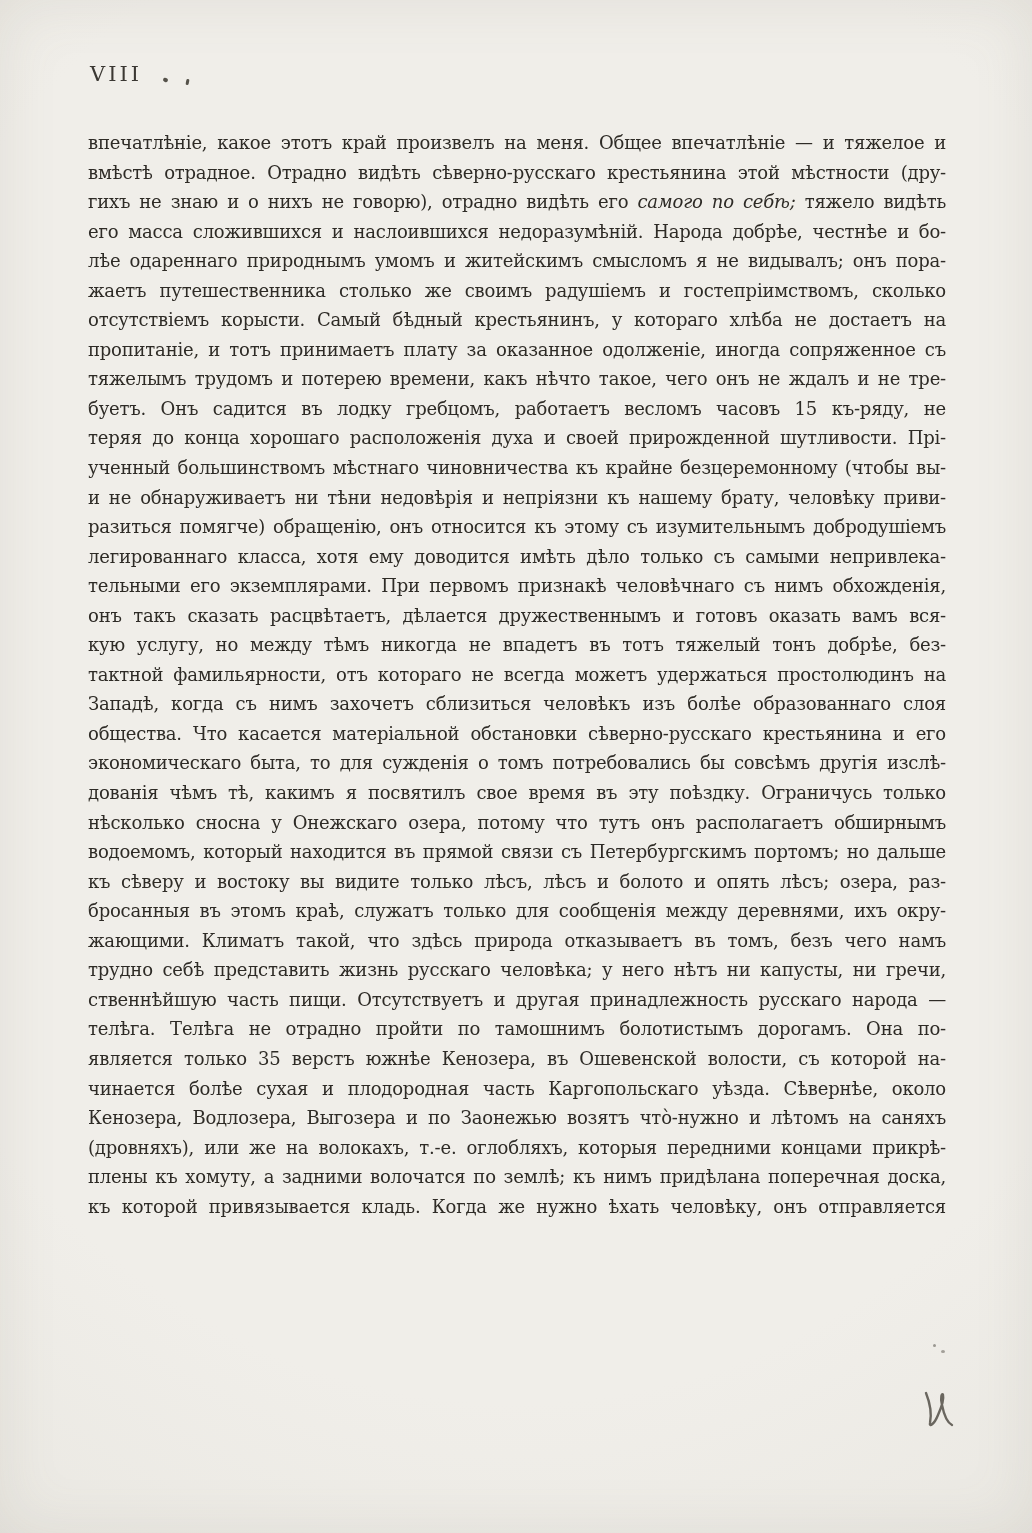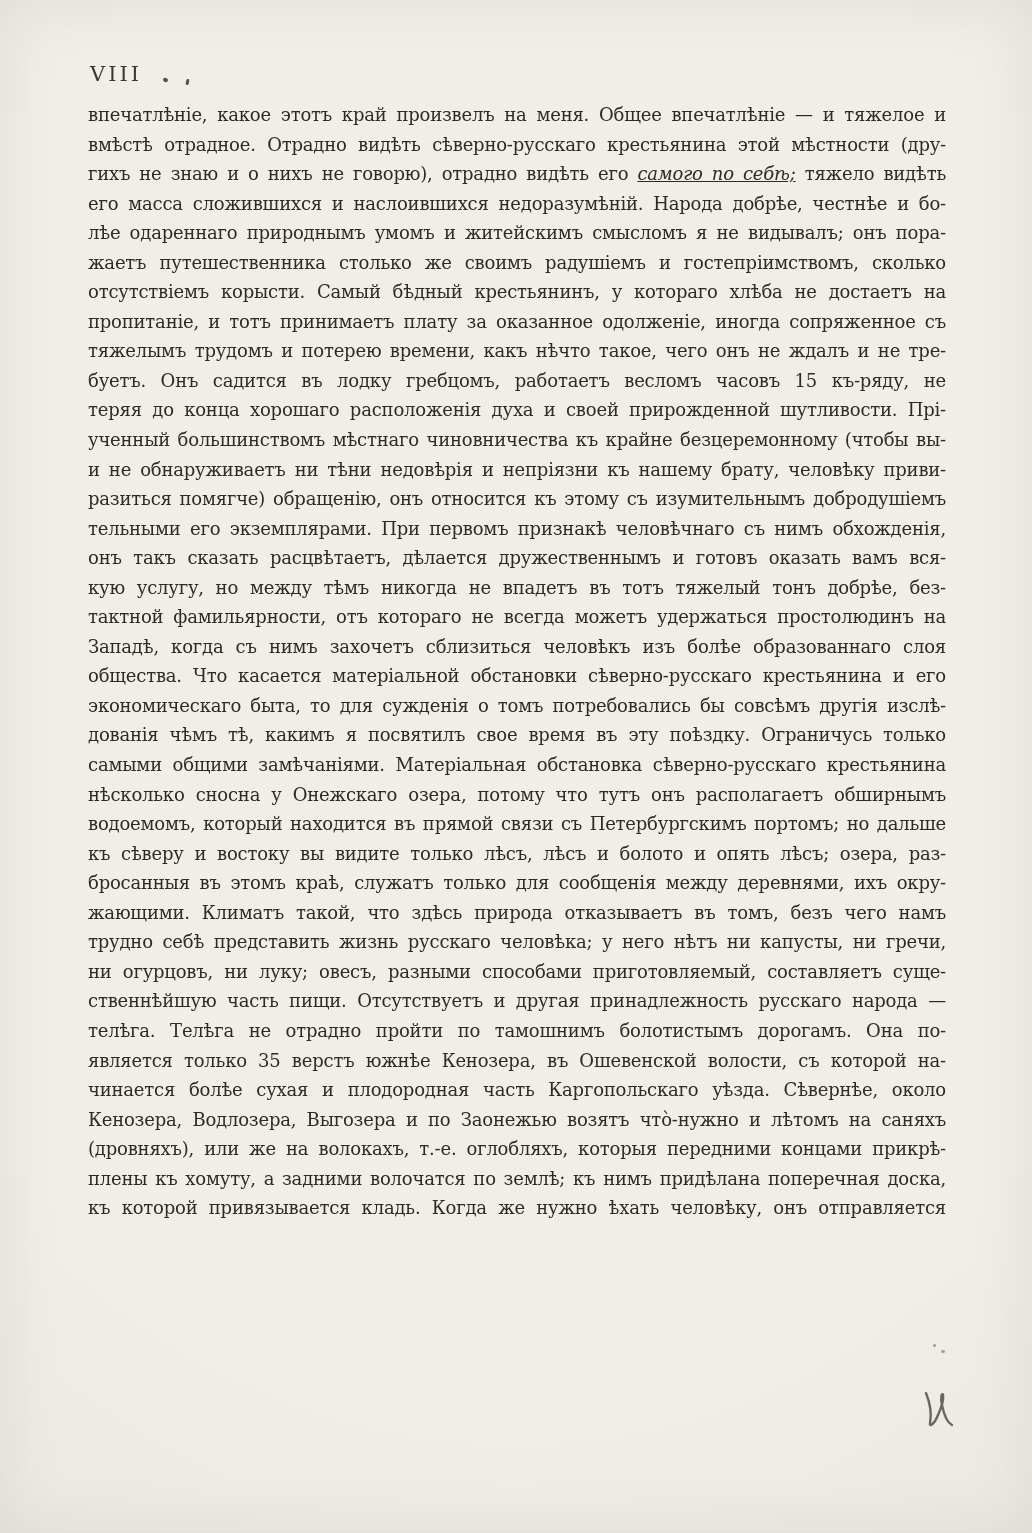--- a/index.html
+++ b/index.html
@@ -23,35 +23,34 @@
     position: absolute;
     left: 90px;
     top: 62px;
     font-size: 21px;
     letter-spacing: 3px;
     color: #3b3833;
   }
   .text-block {
     position: absolute;
     left: 88px;
-    top: 100px;
+    top: 128px;
     width: 858px;
     font-size: 18px;
     letter-spacing: -0.2px;
   }
   .line {
     height: 29.55px;
     line-height: 29.55px;
     text-align: justify;
     text-align-last: justify;
     overflow: hidden;
   }
   .line .italic {
     font-style: italic;
-    text-decoration: underline;
   }
   
   .speck {
     position: absolute;
     background: #55524a;
     border-radius: 50%;
   }
   .speck-a { left: 163px; top: 78px; width: 5px; height: 4px; transform: rotate(20deg); }
   .speck-b { left: 186px; top: 79px; width: 3px; height: 6px; border-radius: 2px; transform: rotate(12deg); }
   .speck-c { left: 933px; top: 1344px; width: 3px; height: 3px; opacity: .55; }
@@ -83,36 +82,35 @@
       <div class="line"><span>лѣе одареннаго природнымъ умомъ и житейскимъ смысломъ я не видывалъ; онъ пора-</span></div>
       <div class="line"><span>жаетъ путешественника столько же своимъ радушіемъ и гостепріимствомъ, сколько</span></div>
       <div class="line"><span>отсутствіемъ корысти. Самый бѣдный крестьянинъ, у котораго хлѣба не достаетъ на</span></div>
       <div class="line"><span>пропитаніе, и тотъ принимаетъ плату за оказанное одолженіе, иногда сопряженное съ</span></div>
       <div class="line"><span>тяжелымъ трудомъ и потерею времени, какъ нѣчто такое, чего онъ не ждалъ и не тре-</span></div>
       <div class="line"><span>буетъ.  Онъ садится въ лодку гребцомъ, работаетъ весломъ часовъ 15 къ-ряду, не</span></div>
       <div class="line"><span>теряя до конца хорошаго расположенія духа и своей прирожденной шутливости.  Прі-</span></div>
       <div class="line"><span>ученный большинствомъ мѣстнаго чиновничества къ крайне безцеремонному (чтобы вы-</span></div>
       <div class="line"><span>и не обнаруживаетъ ни тѣни недовѣрія и непріязни къ нашему брату, человѣку приви-</span></div>
       <div class="line"><span>разиться помягче) обращенію, онъ относится къ этому съ изумительнымъ добродушіемъ</span></div>
+      <div class="line"><span>легированнаго класса, хотя ему доводится имѣть дѣло только съ самыми непривлека-</span></div>
       <div class="line"><span>тельными его экземплярами.  При первомъ признакѣ человѣчнаго съ нимъ обхожденія,</span></div>
       <div class="line"><span>онъ такъ сказать расцвѣтаетъ, дѣлается дружественнымъ и готовъ оказать вамъ вся-</span></div>
       <div class="line"><span>кую услугу, но между тѣмъ никогда не впадетъ въ тотъ тяжелый тонъ добрѣе, без-</span></div>
       <div class="line"><span>тактной фамильярности, отъ котораго не всегда можетъ удержаться простолюдинъ на</span></div>
       <div class="line"><span>Западѣ, когда съ нимъ захочетъ сблизиться человѣкъ изъ болѣе образованнаго слоя</span></div>
       <div class="line"><span>общества. Что касается матеріальной обстановки сѣверно-русскаго крестьянина и его</span></div>
       <div class="line"><span>экономическаго быта, то для сужденія о томъ потребовались бы совсѣмъ другія изслѣ-</span></div>
       <div class="line"><span>дованія чѣмъ тѣ, какимъ я посвятилъ свое время въ эту поѣздку.  Ограничусь только</span></div>
-      <div class="line"><span>самыми общими замѣчаніями.  Матеріальная обстановка сѣверно-русскаго крестьянина</span></div>
       <div class="line"><span>нѣсколько сносна у Онежскаго озера, потому что тутъ онъ располагаетъ обширнымъ</span></div>
       <div class="line"><span>водоемомъ, который находится въ прямой связи съ Петербургскимъ портомъ; но дальше</span></div>
       <div class="line"><span>къ сѣверу и востоку вы видите только лѣсъ, лѣсъ и болото и опять лѣсъ; озера, раз-</span></div>
       <div class="line"><span>бросанныя въ этомъ краѣ, служатъ только для сообщенія между деревнями, ихъ окру-</span></div>
       <div class="line"><span>жающими.  Климатъ такой, что здѣсь природа отказываетъ въ томъ, безъ чего намъ</span></div>
       <div class="line"><span>трудно себѣ представить жизнь русскаго человѣка; у него нѣтъ ни капусты, ни гречи,</span></div>
-      <div class="line"><span>ни огурцовъ, ни луку; овесъ, разными способами приготовляемый, составляетъ суще-</span></div>
       <div class="line"><span>ственнѣйшую часть пищи.  Отсутствуетъ и другая принадлежность русскаго народа —</span></div>
       <div class="line"><span>телѣга.  Телѣга не отрадно пройти по тамошнимъ болотистымъ дорогамъ.  Она по-</span></div>
       <div class="line"><span>является только 35 верстъ южнѣе Кенозера, въ Ошевенской волости, съ которой на-</span></div>
       <div class="line"><span>чинается болѣе сухая и плодородная часть Каргопольскаго уѣзда.  Сѣвернѣе, около</span></div>
       <div class="line"><span>Кенозера, Водлозера, Выгозера и по Заонежью возятъ что̀-нужно и лѣтомъ на саняхъ</span></div>
       <div class="line"><span>(дровняхъ), или же на волокахъ, т.-е. оглобляхъ, которыя передними концами прикрѣ-</span></div>
       <div class="line"><span>плены къ хомуту, а задними волочатся по землѣ; къ нимъ придѣлана поперечная доска,</span></div>
       <div class="line"><span>къ которой привязывается кладь.  Когда же нужно ѣхать человѣку, онъ отправляется</span></div>
     </div>
 

